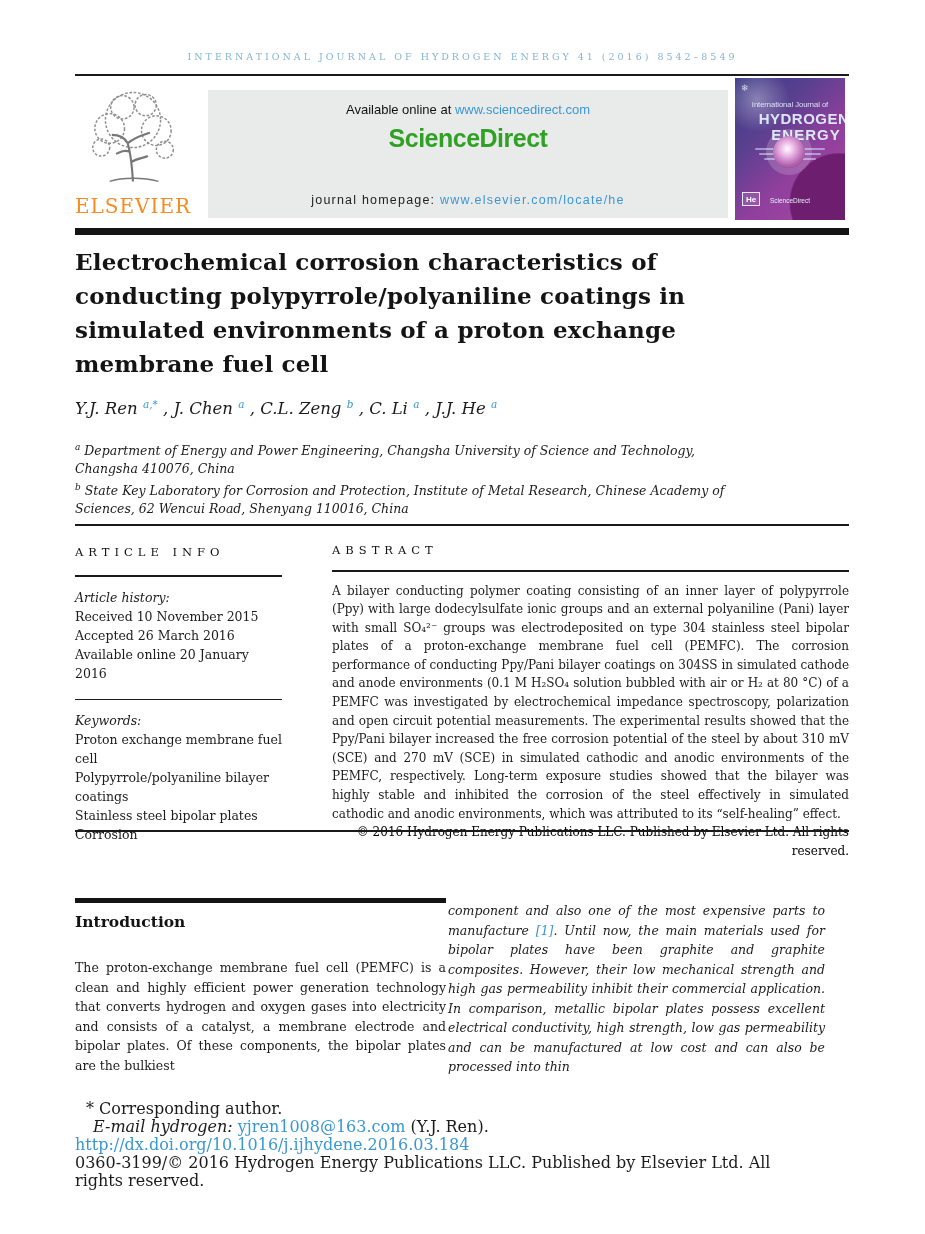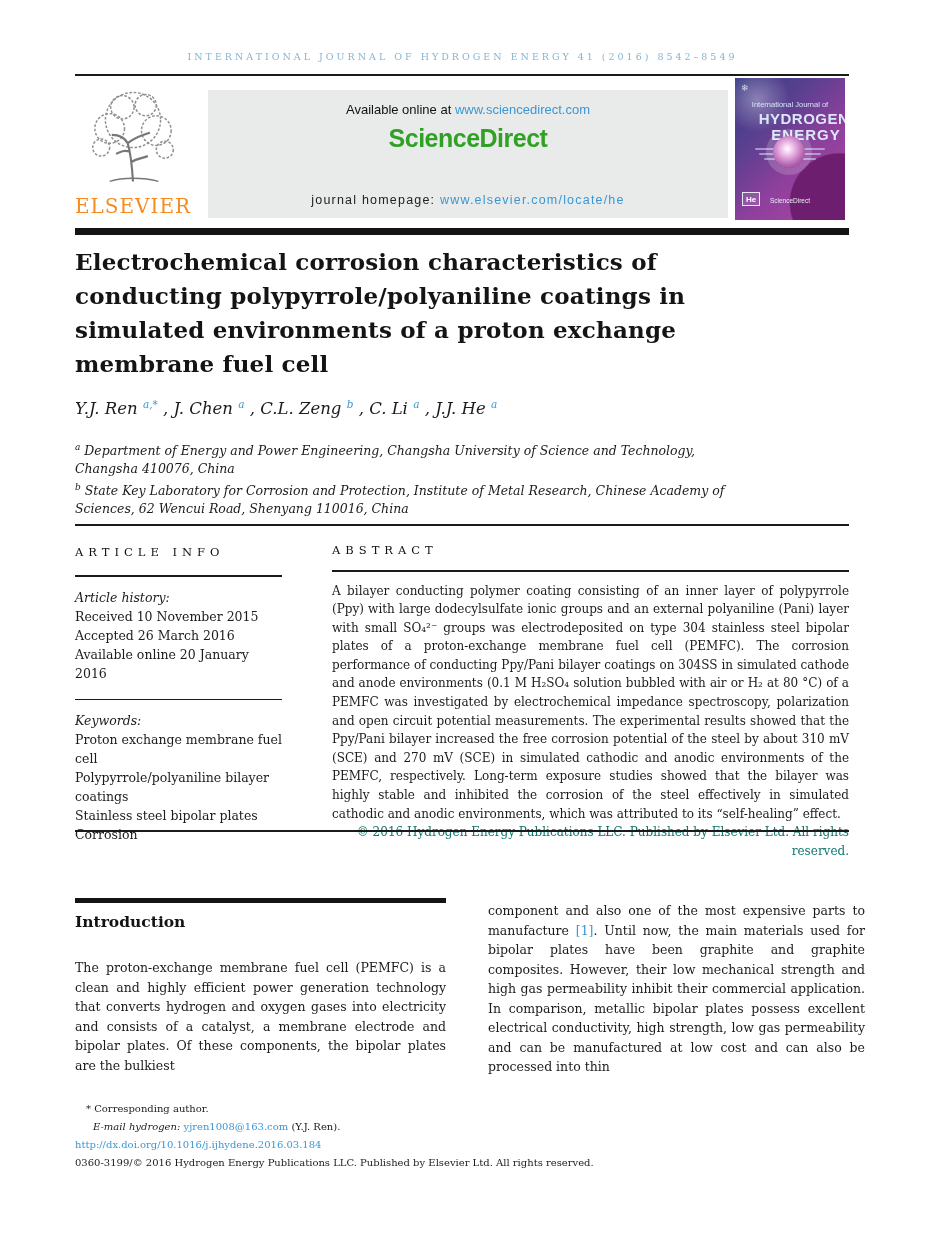--- a/index.html
+++ b/index.html
@@ -84,33 +84,33 @@
   .info-col { position:absolute; top:543px; left:75px; width:207px; font-size:12.5px; line-height:19px; }
   .small-heading { font-size:11.5px; letter-spacing:5px; color:#111; font-family:"DejaVu Serif", serif; }
   .info-rule { height:1.5px; background:#1a1a1a; margin:13px 0 11px 0; }
   .ital-label { font-style:italic; }
   .kw-item { }
 
   
   .abs-col { position:absolute; top:543px; left:332px; width:517px; }
   .abs-rule { height:1.5px; background:#1a1a1a; margin:13px 0 10px 0; }
   .abs-text { font-size:12px; line-height:18.6px; text-align:justify; color:#1b1b1b; }
-  .abs-copy { font-size:12px; line-height:18.6px; text-align:right; color:#0f766e; }
+  .abs-copy { font-size:12px; line-height:18.6px; text-align:right; color:#000000; }
 
   
   .intro-left { position:absolute; top:898px; left:75px; width:371px; }
   .intro-bar { height:5px; background:#141414; }
   .intro-heading { font-size:15.5px; font-weight:bold; margin:9px 0 0 0; color:#141414; }
   .intro-left p { margin-top:27px; }
   .body-text { font-size:12.5px; line-height:19.5px; text-align:justify; color:#1b1b1b; }
-  .intro-right { position:absolute; top:901px; left:488px; width:377px; }
+  .intro-right { position:absolute; top:901px; left:448px; width:377px;font-style:italic; }
   .ref { color:#3a97d4; }
 
   
-  .footnotes { position:absolute; top:1100px; left:75px; width:720px; font-size:10px; line-height:18px; color:#1b1b1b; }
+  .footnotes { position:absolute; top:1100px; left:75px; width:720px; font-size:16px; line-height:18px; color:#1b1b1b; }
   .fn-corr { padding-left:11px; }
   .fn-email { padding-left:18px; }
   .fn-email .ital-label { font-style:italic; }
 </style>
 </head>
 <body>
 
 <div class="page">
 
   <div class="running-head">INTERNATIONAL JOURNAL OF HYDROGEN ENERGY 41 (2016) 8542–8549</div>

